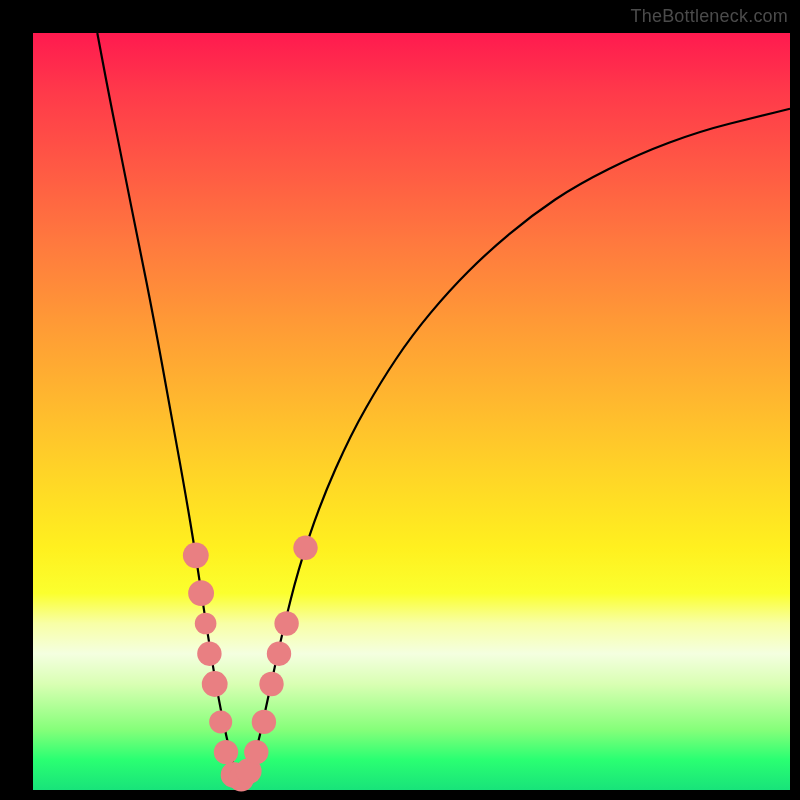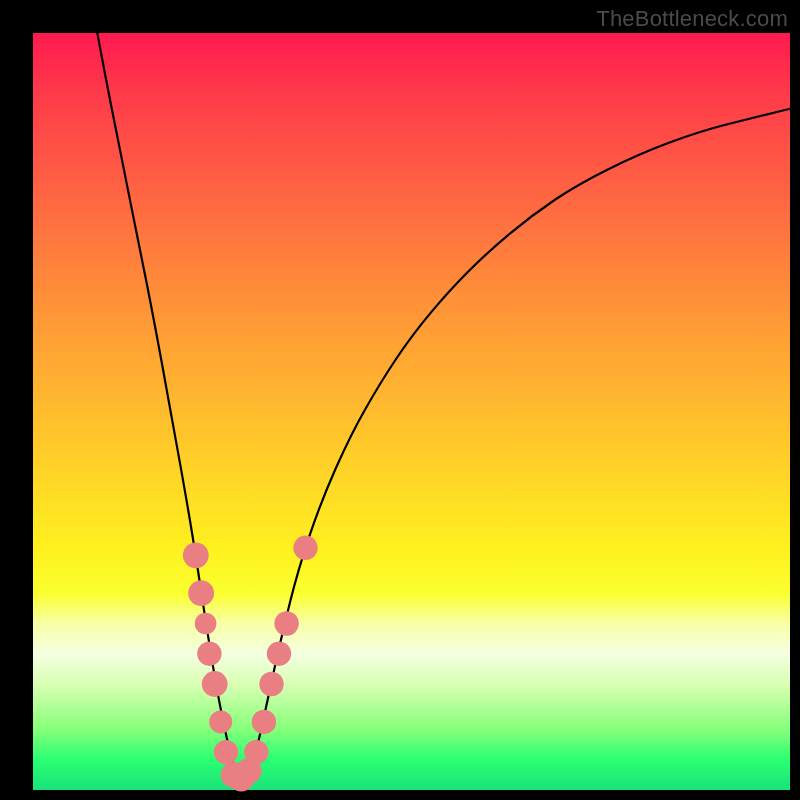--- a/index.html
+++ b/index.html
@@ -38,21 +38,21 @@
       #d9ffb3 86%,
       #86ff7a 92%,
       #2aff72 96%,
       #18e37a 100%);
   }
   .watermark {
     position: absolute;
     top: 6px;
     right: 12px;
     color: #4b4b4b;
-    font-size: 22px;
+    font-size: 18px;
     font-weight: 500;
     letter-spacing: 0.2px;
     user-select: none;
     pointer-events: none;
   }
   svg.overlay {
     position: absolute;
     left: 0;
     top: 0;
     width: 800px;

